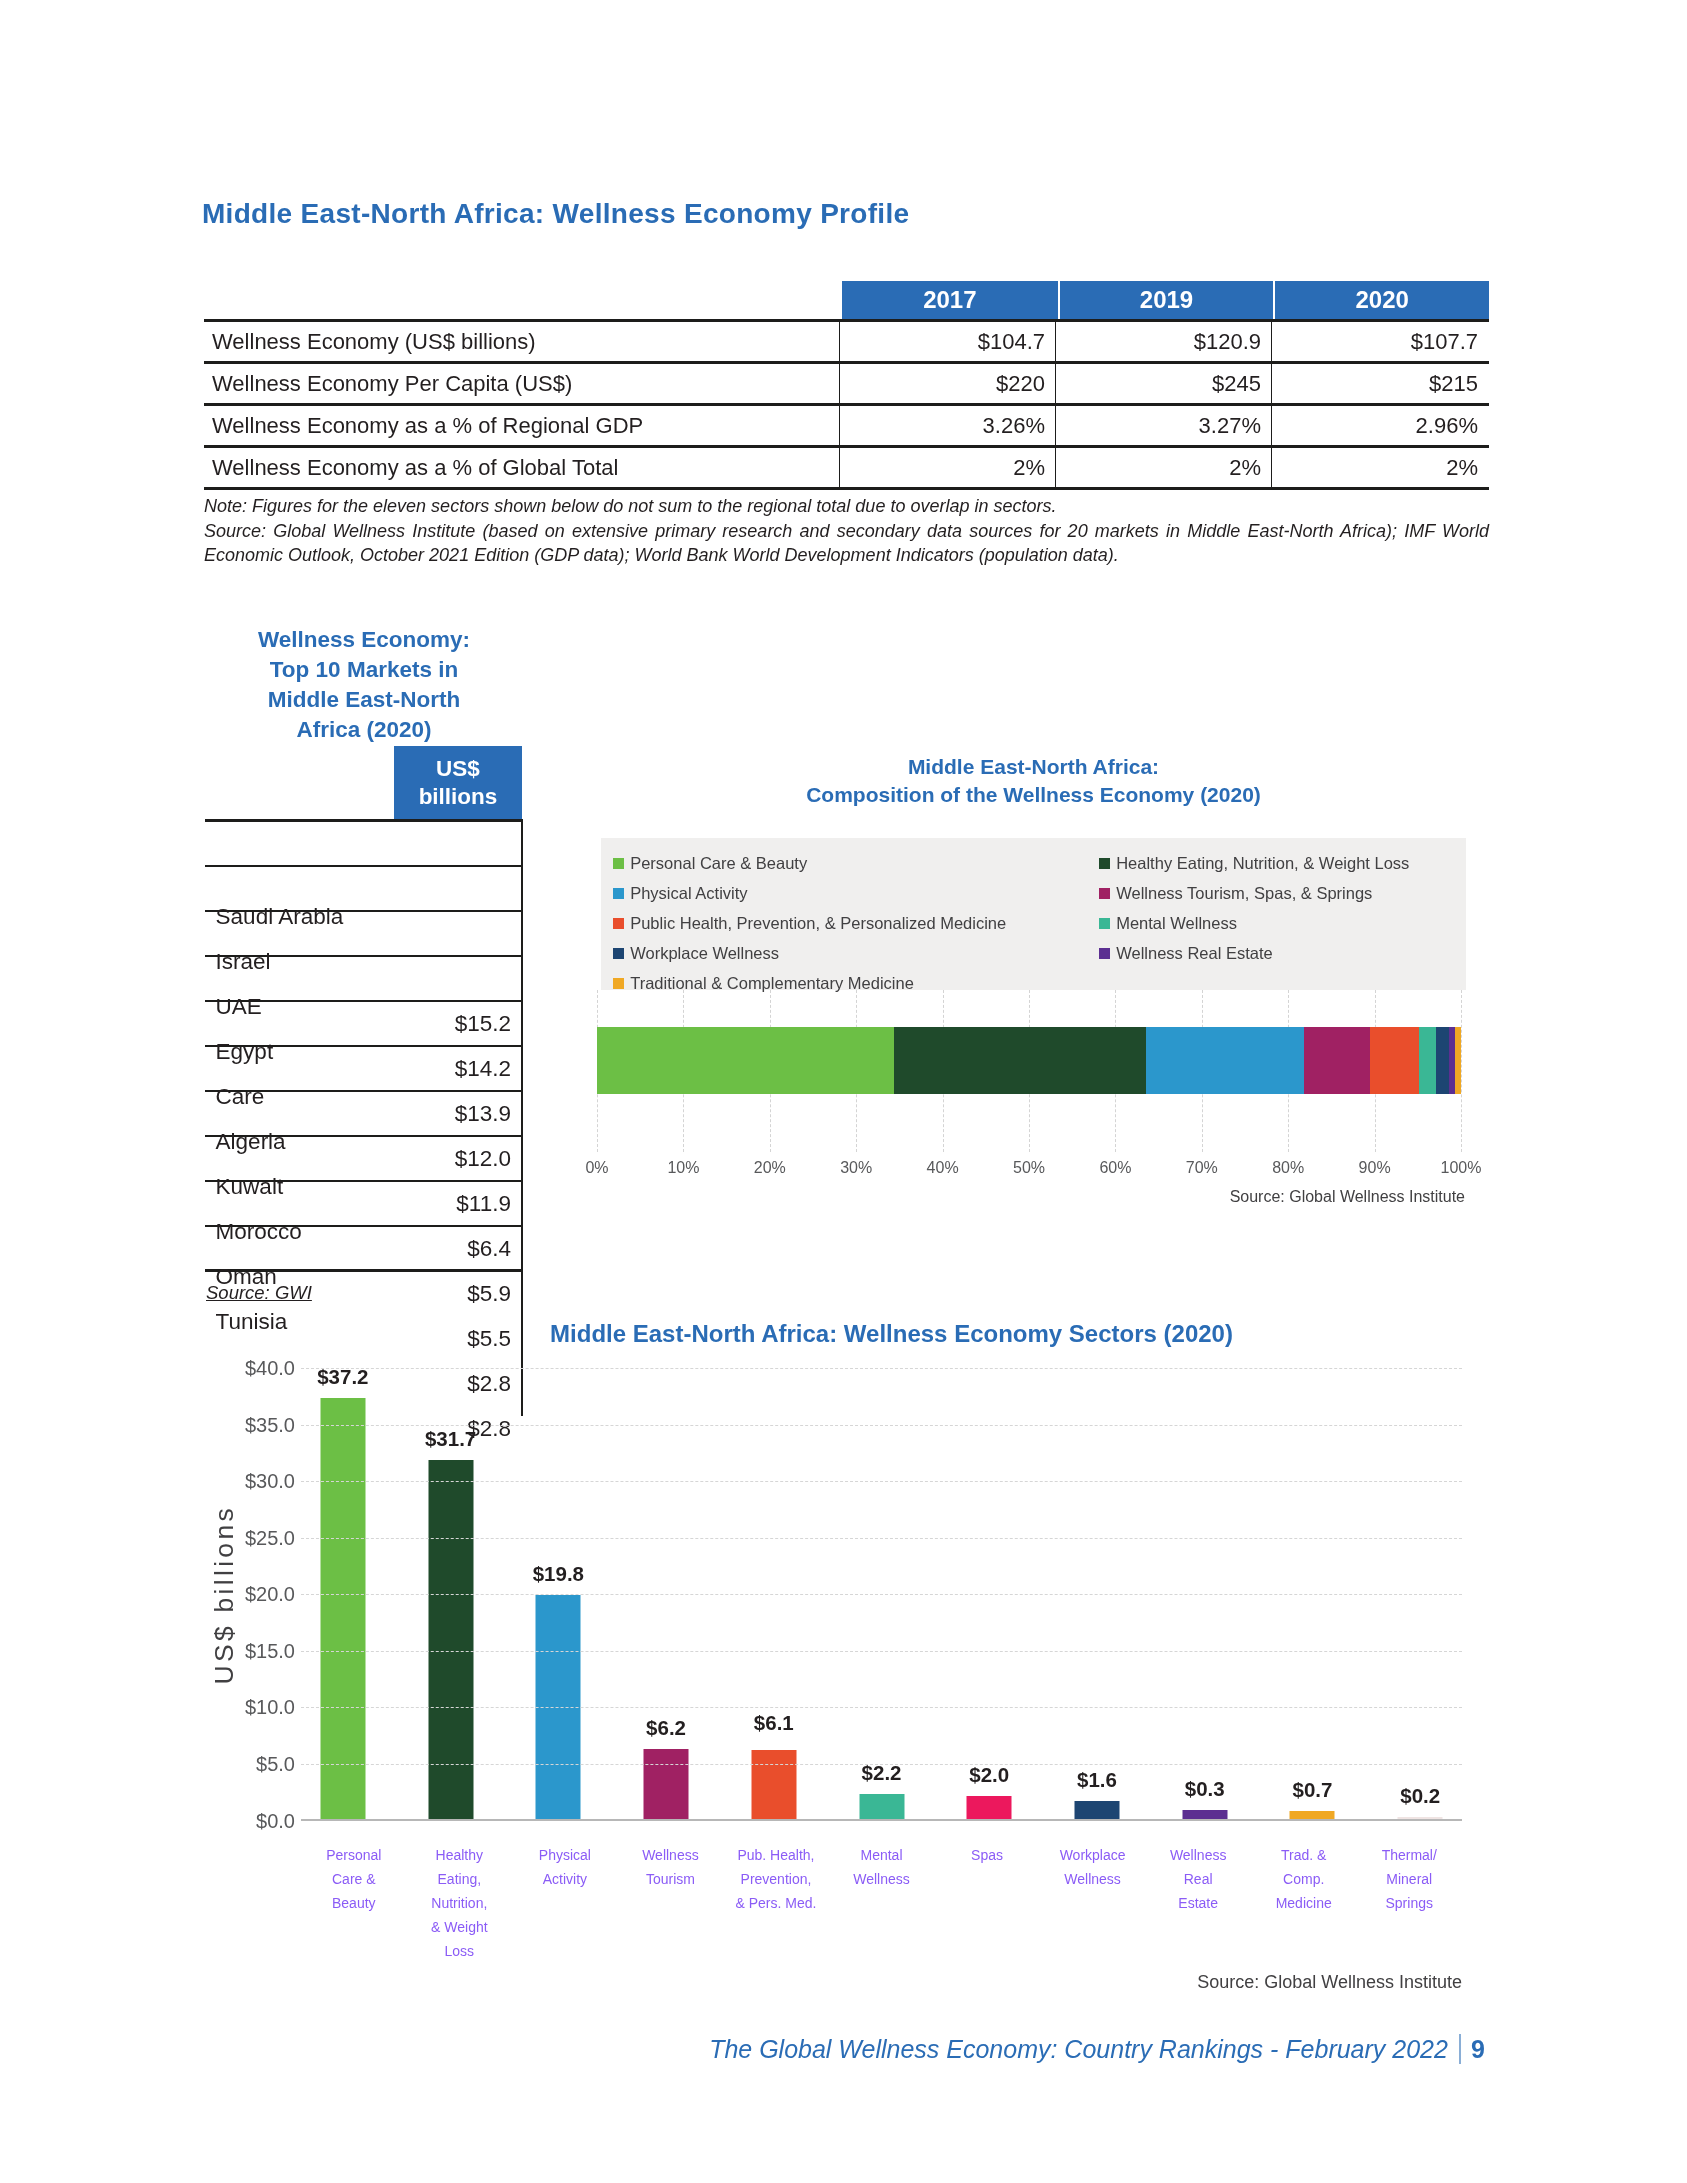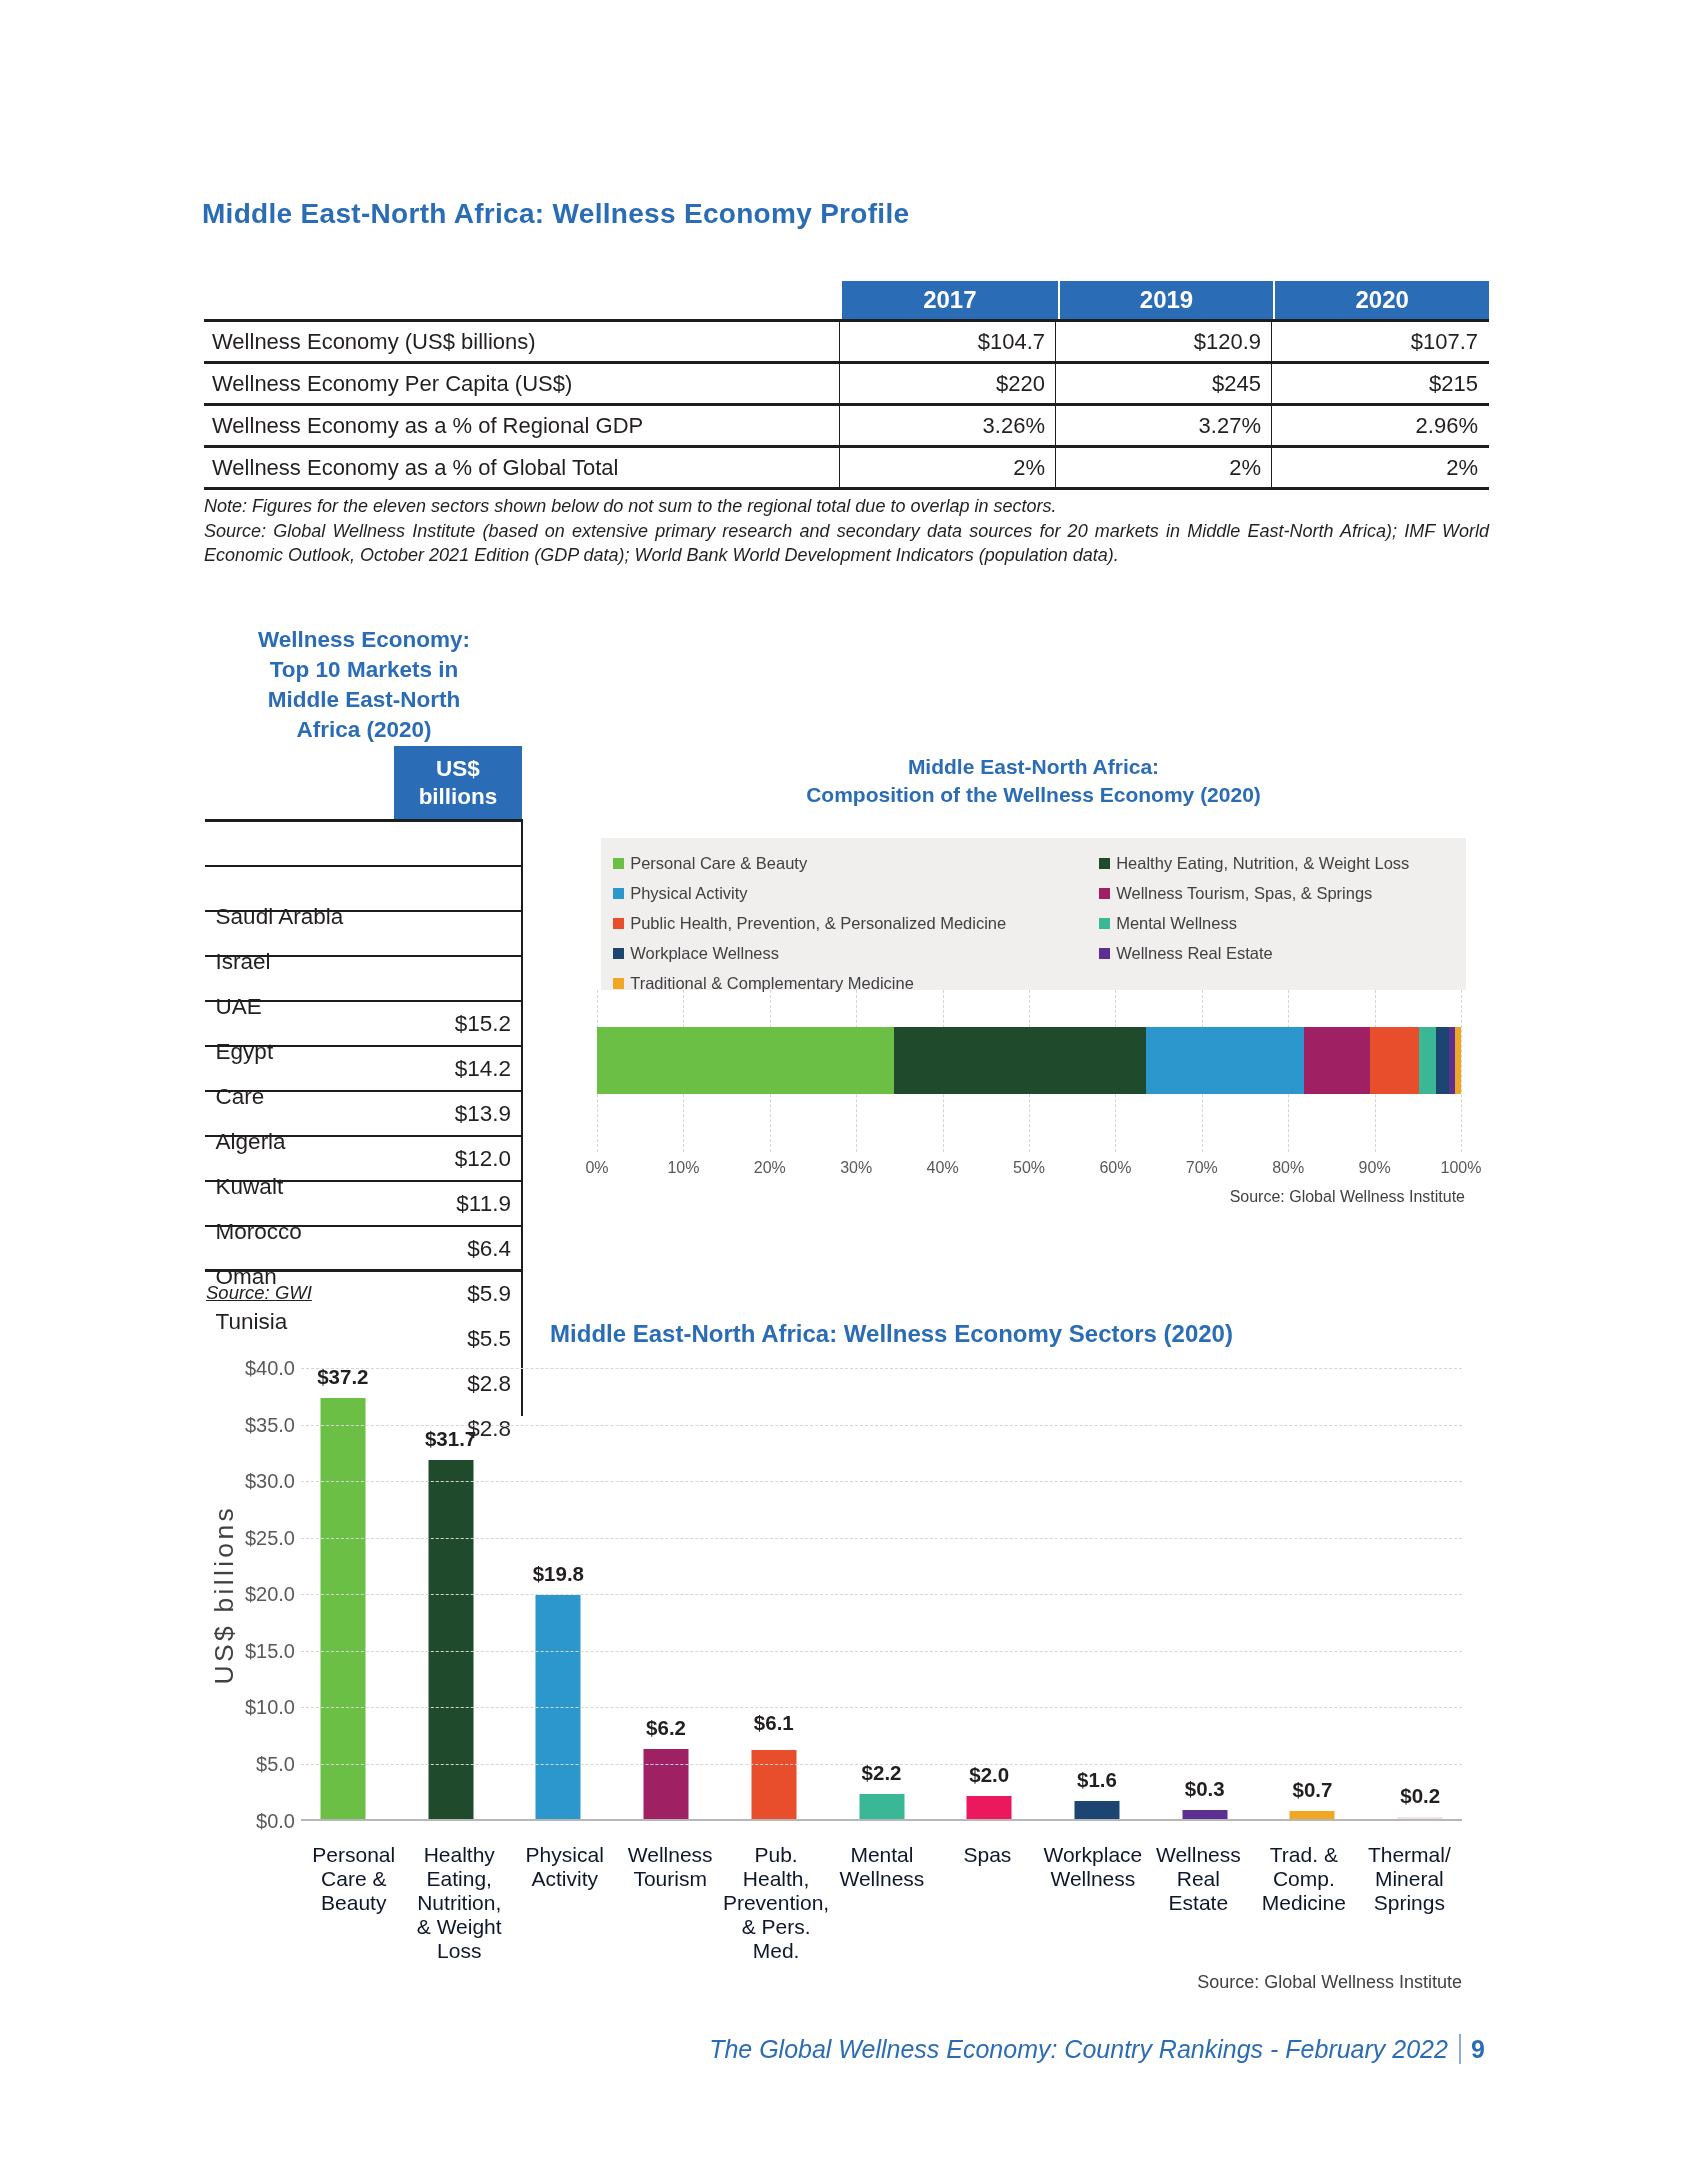--- a/index.html
+++ b/index.html
@@ -75,21 +75,21 @@
   .ytick { position:absolute; right:0; transform:translateY(-50%); font-size:20px; color:#58595b; }
   .sec-ylabel { position:absolute; left:209px; top:1368px; height:453px; display:flex; align-items:center; }
   .sec-ylabel span { writing-mode:vertical-rl; transform:rotate(180deg); font-size:26.5px;
                      letter-spacing:3.3px; color:#414042; }
   .sec-bars { position:absolute; left:0; top:0; width:100%; height:100%; display:flex;gap:24px; }
   .slot { flex:1; position:relative; }
   .bar { position:absolute; bottom:0; left:50%; transform:translateX(-50%); width:45px; }
   .val-label { position:absolute; left:-13.2px; right:-13.2px; text-align:center; font-size:20.5px;
                font-weight:600; color:#231f20; }
   .sec-cats { position:absolute; left:301px; top:1843px; width:1161px; display:flex; }
-  .cat { flex:1; text-align:center; font-size:21px; line-height:24px; color:#0f172a; white-space:pre-line; }
+  .cat { flex:1; text-align:center; font-size:14px; line-height:24px; color:#8b5cf6; white-space:pre-line; }
   .sec-source { position:absolute; right:225px; top:1972px; font-size:18px; color:#414042; }
   
   .footer { position:absolute; right:202px; top:2034px; display:flex; align-items:center; gap:10.6px;
             font-size:25px; color:#2a6cb5; }
   .footer-text { font-style:italic; }
   .footer-divider { width:2px; height:30px; background:#2a6cb5; opacity:.55; }
   .footer-page { font-weight:bold; }
 </style>
 </head>
 <body>

